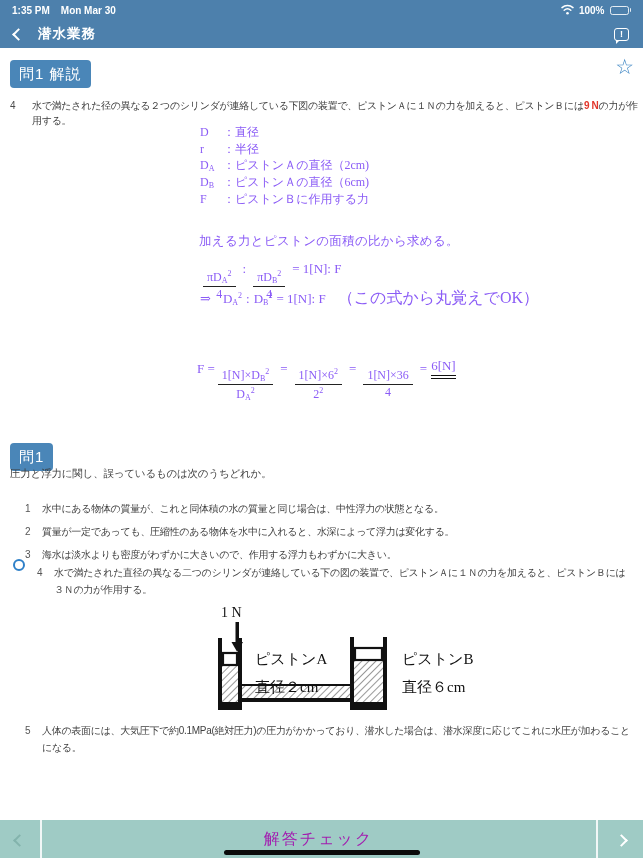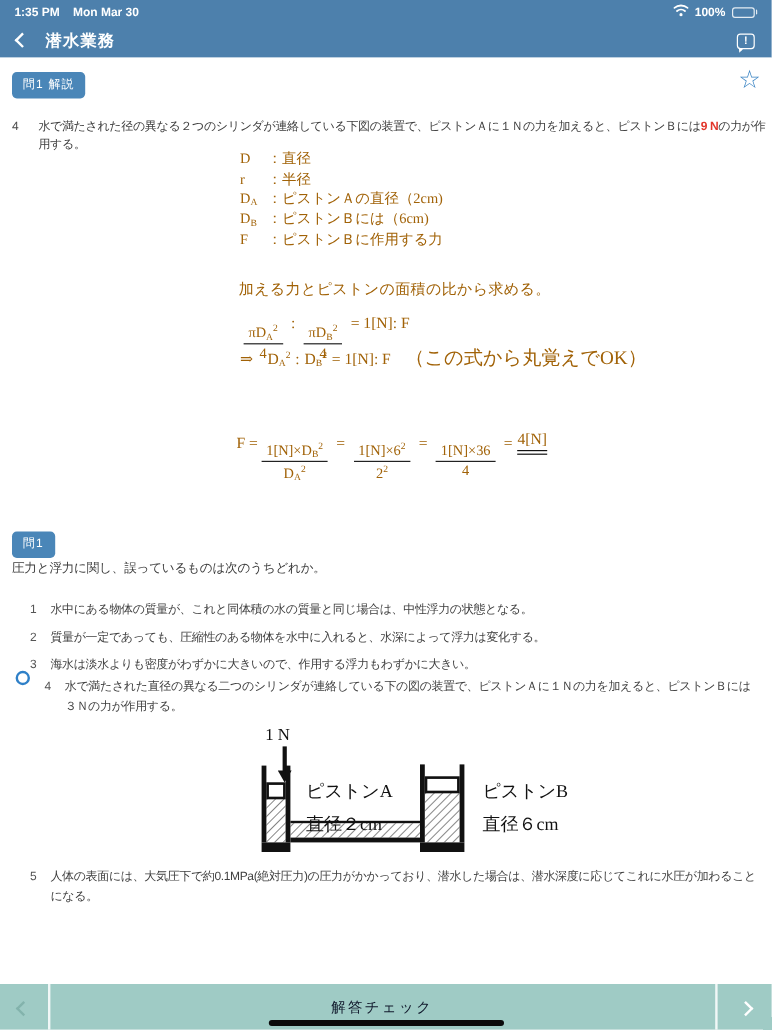--- a/index.html
+++ b/index.html
@@ -31,30 +31,30 @@
   .chev-right { transform:rotate(225deg); }
   #nav-title { font-size:13.5px; font-weight:700; margin-left:15px; letter-spacing:1px; }
   #feedback-btn { margin-left:auto; position:relative; width:15px; height:13px;
     border:1.6px solid #fff; border-radius:3px; display:flex; align-items:center; justify-content:center; }
   #feedback-btn::before { content:"!"; color:#fff; font-size:9px; font-weight:700; line-height:1; }
   #feedback-btn::after { content:""; position:absolute; left:1px; bottom:-4px;
     width:0; height:0; border:2.5px solid transparent; border-top-color:#fff; border-left-color:#fff; }
   
   #content { position:absolute; top:48px; left:0; right:0; bottom:38px; background:#fff; }
   .badge { position:absolute; background:#4a86b8; color:#fff; border-radius:4px;
-    font-size:10px; padding:5px 9px; line-height:1.2; letter-spacing:1px; }
+    font-size:15px; padding:5px 9px; line-height:1.2; letter-spacing:1px; }
   #badge-kaisetsu { top:12px; left:10px; }
   #badge-q1 { top:395px; left:10px; }
   #star-btn { position:absolute; top:8px; right:9px; font-size:21px; color:#3e86c4; line-height:1; background:none; border:none; }
   .qrow { position:absolute; display:flex; color:#3d3d3d; }
   #qline { top:50px; left:10px; right:3px; font-size:10px; letter-spacing:-0.3px; line-height:1.5; }
   #qline .qnum { width:22px; flex:none; color:#4a4a4a; }
   .red { color:#e2362b; font-weight:700; }
   
-  .serif { font-family:"Liberation Serif","DejaVu Serif",serif; color:#a16207; }
+  .serif { font-family:"Liberation Serif","DejaVu Serif",serif; color:#8b5cf6; }
   #defs { position:absolute; top:78px; left:200px; font-size:12px; line-height:13.7px; }
   .def-sym { display:inline-block; width:23px; }
   sub { font-size:8px; vertical-align:-2px; }
   sup { font-size:8px; vertical-align:5px; }
   #method { position:absolute; top:185px; left:199px; font-size:12.5px; letter-spacing:.3px; }
   .formula { position:absolute; display:flex; align-items:center; font-size:13px; }
   #f1 { top:189px; left:200px; }
   #f2 { top:240px; left:196px; }
   #f3 { top:287px; left:197px; }
   .frac { display:inline-block; text-align:center; vertical-align:middle; font-size:12px; line-height:1.15; margin:0 3px; }
@@ -74,21 +74,21 @@
     border:2px solid #2f80c8; border-radius:50%; background:#fff; }
   #diagram { position:absolute; top:552px; left:210px; }
   
   #bottom-bar { position:absolute; left:0; right:0; bottom:0; height:38px; background:#9fcbc5; }
   #prev-btn { position:absolute; left:15px; top:13px; background:none; border:none; }
   #prev-btn .chev { border-color:#83b3ac; }
   #next-btn { position:absolute; right:17px; top:13px; background:none; border:none; }
   .bar-divider { position:absolute; top:0; bottom:0; width:1.5px; background:rgba(255,255,255,.85); }
   #divider-left { left:40px; } #divider-right { left:596px; }
   #check-btn { position:absolute; left:42px; right:48px; top:0; bottom:0; background:none; border:none;
-    color:#0f172a; font-size:12px; letter-spacing:2px; font-family:inherit; }
+    color:#a21caf; font-size:16px; letter-spacing:2px; font-family:inherit; }
   #home-indicator { position:absolute; left:50%; transform:translateX(-50%); bottom:3px;
     width:196px; height:5px; border-radius:3px; background:#0b0b0b; }
 </style>
 </head>
 <body>
 
 <div id="status-bar">
   <div class="sb-left">
     <span>1:35 PM</span>
     <span>Mon Mar 30</span>
@@ -122,21 +122,21 @@
 
   <div class="qrow" id="qline">
     <span class="qnum">4</span>
     <span><span>水で満たされた径の異なる２つのシリンダが連絡している下図の装置で、ピストンＡに１Ｎの力を加えると、ピストンＢには</span><span class="red">9 N</span><span>の力が作用する。</span></span>
   </div>
 
   <div id="defs" class="serif">
     <div><span class="def-sym"><span>D</span><sub></sub></span><span>：直径</span></div>
     <div><span class="def-sym"><span>r</span><sub></sub></span><span>：半径</span></div>
     <div><span class="def-sym"><span>D</span><sub>A</sub></span><span>：ピストンＡの直径（2cm)</span></div>
-    <div><span class="def-sym"><span>D</span><sub>B</sub></span><span>：ピストンＢには（6cm)</span></div>
+    <div><span class="def-sym"><span>D</span><sub>B</sub></span><span>：ピストンＡの直径（6cm)</span></div>
     <div><span class="def-sym"><span>F</span><sub></sub></span><span>：ピストンＢに作用する力</span></div>
   </div>
 
   <div id="method" class="serif">加える力とピストンの面積の比から求める。</div>
 
   <div class="formula serif" id="f1">
     <span class="frac">
         <span class="num"><span>πD</span><sub>A</sub><sup>2</sup></span>
         <span class="den">4</span>
       </span>
@@ -167,21 +167,21 @@
     <span class="frac">
         <span class="num"><span>1[N]×6</span><sup>2</sup></span>
         <span class="den"><span>2</span><sup>2</sup></span>
       </span>
     <span class="op">=</span>
     <span class="frac">
         <span class="num">1[N]×36</span>
         <span class="den">4</span>
       </span>
     <span class="op">=</span>
-    <span class="result">4[N]</span>
+    <span class="result">6[N]</span>
   </div>
 
   <span class="badge" id="badge-q1">問1</span>
   <div id="qtext">圧力と浮力に関し、誤っているものは次のうちどれか。</div>
 
   <div class="option" id="opt-1">
     <span class="opt-num">1</span>
     <span>水中にある物体の質量が、これと同体積の水の質量と同じ場合は、中性浮力の状態となる。</span>
   </div>
   <div class="option" id="opt-2">

